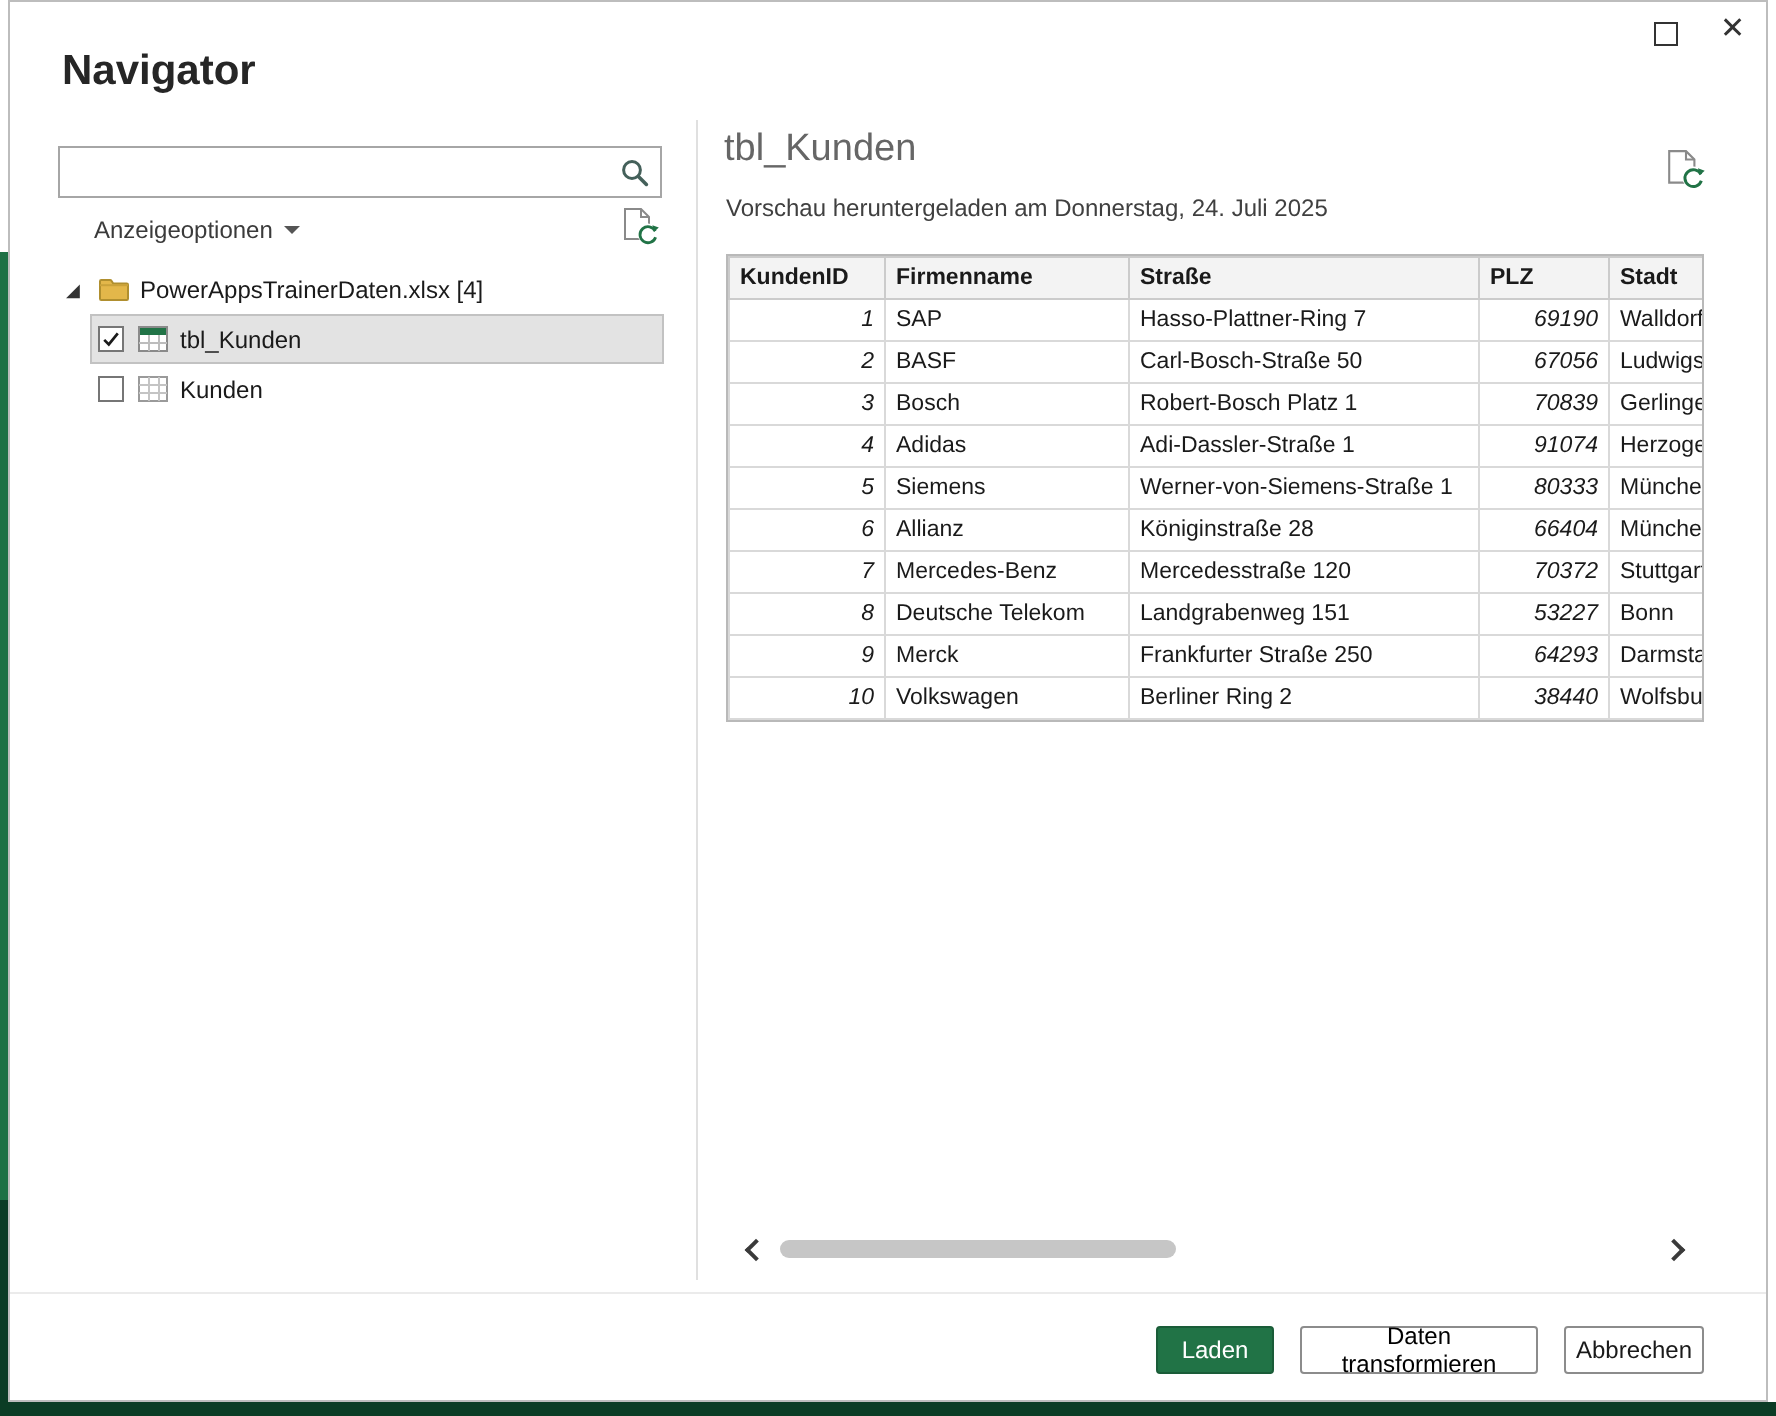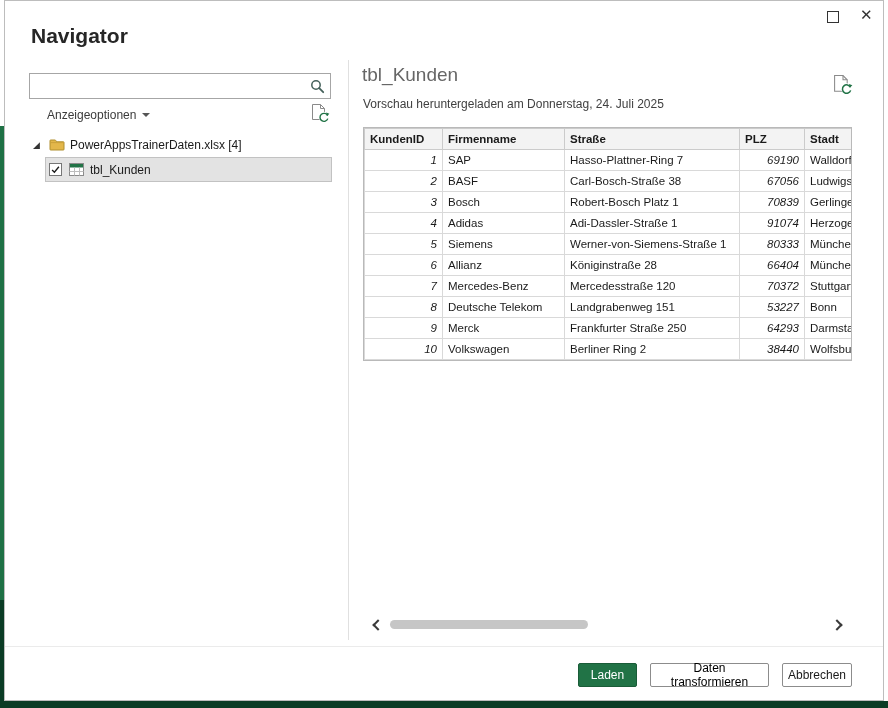--- a/index.html
+++ b/index.html
@@ -144,20 +144,33 @@
             <svg width="15" height="13" viewBox="0 0 15 13">
               <rect x="0.5" y="0.5" width="14" height="12" fill="#fff" stroke="#8a8a8a"></rect>
               <rect x="1" y="1" width="13" height="3.5" fill="#217346"></rect>
               <line x1="0.5" y1="8.5" x2="14.5" y2="8.5" stroke="#bdbdbd"></line>
               <line x1="5.5" y1="4.5" x2="5.5" y2="12.5" stroke="#bdbdbd"></line>
               <line x1="10.5" y1="4.5" x2="10.5" y2="12.5" stroke="#bdbdbd"></line>
             </svg>
           </span>
           <span class="tree-label">tbl_Kunden</span>
         </div>
+        <div class="tree-row child">
+          <span class="cb"></span>
+          <span class="tree-icon">
+            <svg width="15" height="13" viewBox="0 0 15 13">
+              <rect x="0.5" y="0.5" width="14" height="12" fill="#fff" stroke="#9a9a9a"></rect>
+              <line x1="0.5" y1="4.5" x2="14.5" y2="4.5" stroke="#c4c4c4"></line>
+              <line x1="0.5" y1="8.5" x2="14.5" y2="8.5" stroke="#c4c4c4"></line>
+              <line x1="5.5" y1="0.5" x2="5.5" y2="12.5" stroke="#c4c4c4"></line>
+              <line x1="10.5" y1="0.5" x2="10.5" y2="12.5" stroke="#c4c4c4"></line>
+            </svg>
+          </span>
+          <span class="tree-label">Kunden</span>
+        </div>
       </div>
   </div>
 
   <div class="v-divider"></div>
 
   <div class="prev-title">tbl_Kunden</div>
   <div class="prev-sub">Vorschau heruntergeladen am Donnerstag, 24. Juli 2025</div>
   <span class="refresh-ic refresh-preview">
     <svg width="20" height="21" viewBox="0 0 19 20">
       <path d="M1.5 1.5 h8 l4 4 v11 h-12 z" fill="#fff" stroke="#8a8a8a"></path>
@@ -190,21 +203,21 @@
           <tr>
             <td class="num">1</td>
             <td>SAP</td>
             <td>Hasso-Plattner-Ring 7</td>
             <td class="num">69190</td>
             <td>Walldorf</td>
           </tr>
           <tr>
             <td class="num">2</td>
             <td>BASF</td>
-            <td>Carl-Bosch-Straße 38</td>
+            <td>Carl-Bosch-Straße 50</td>
             <td class="num">67056</td>
             <td>Ludwigshafen</td>
           </tr>
           <tr>
             <td class="num">3</td>
             <td>Bosch</td>
             <td>Robert-Bosch Platz 1</td>
             <td class="num">70839</td>
             <td>Gerlingen</td>
           </tr>

